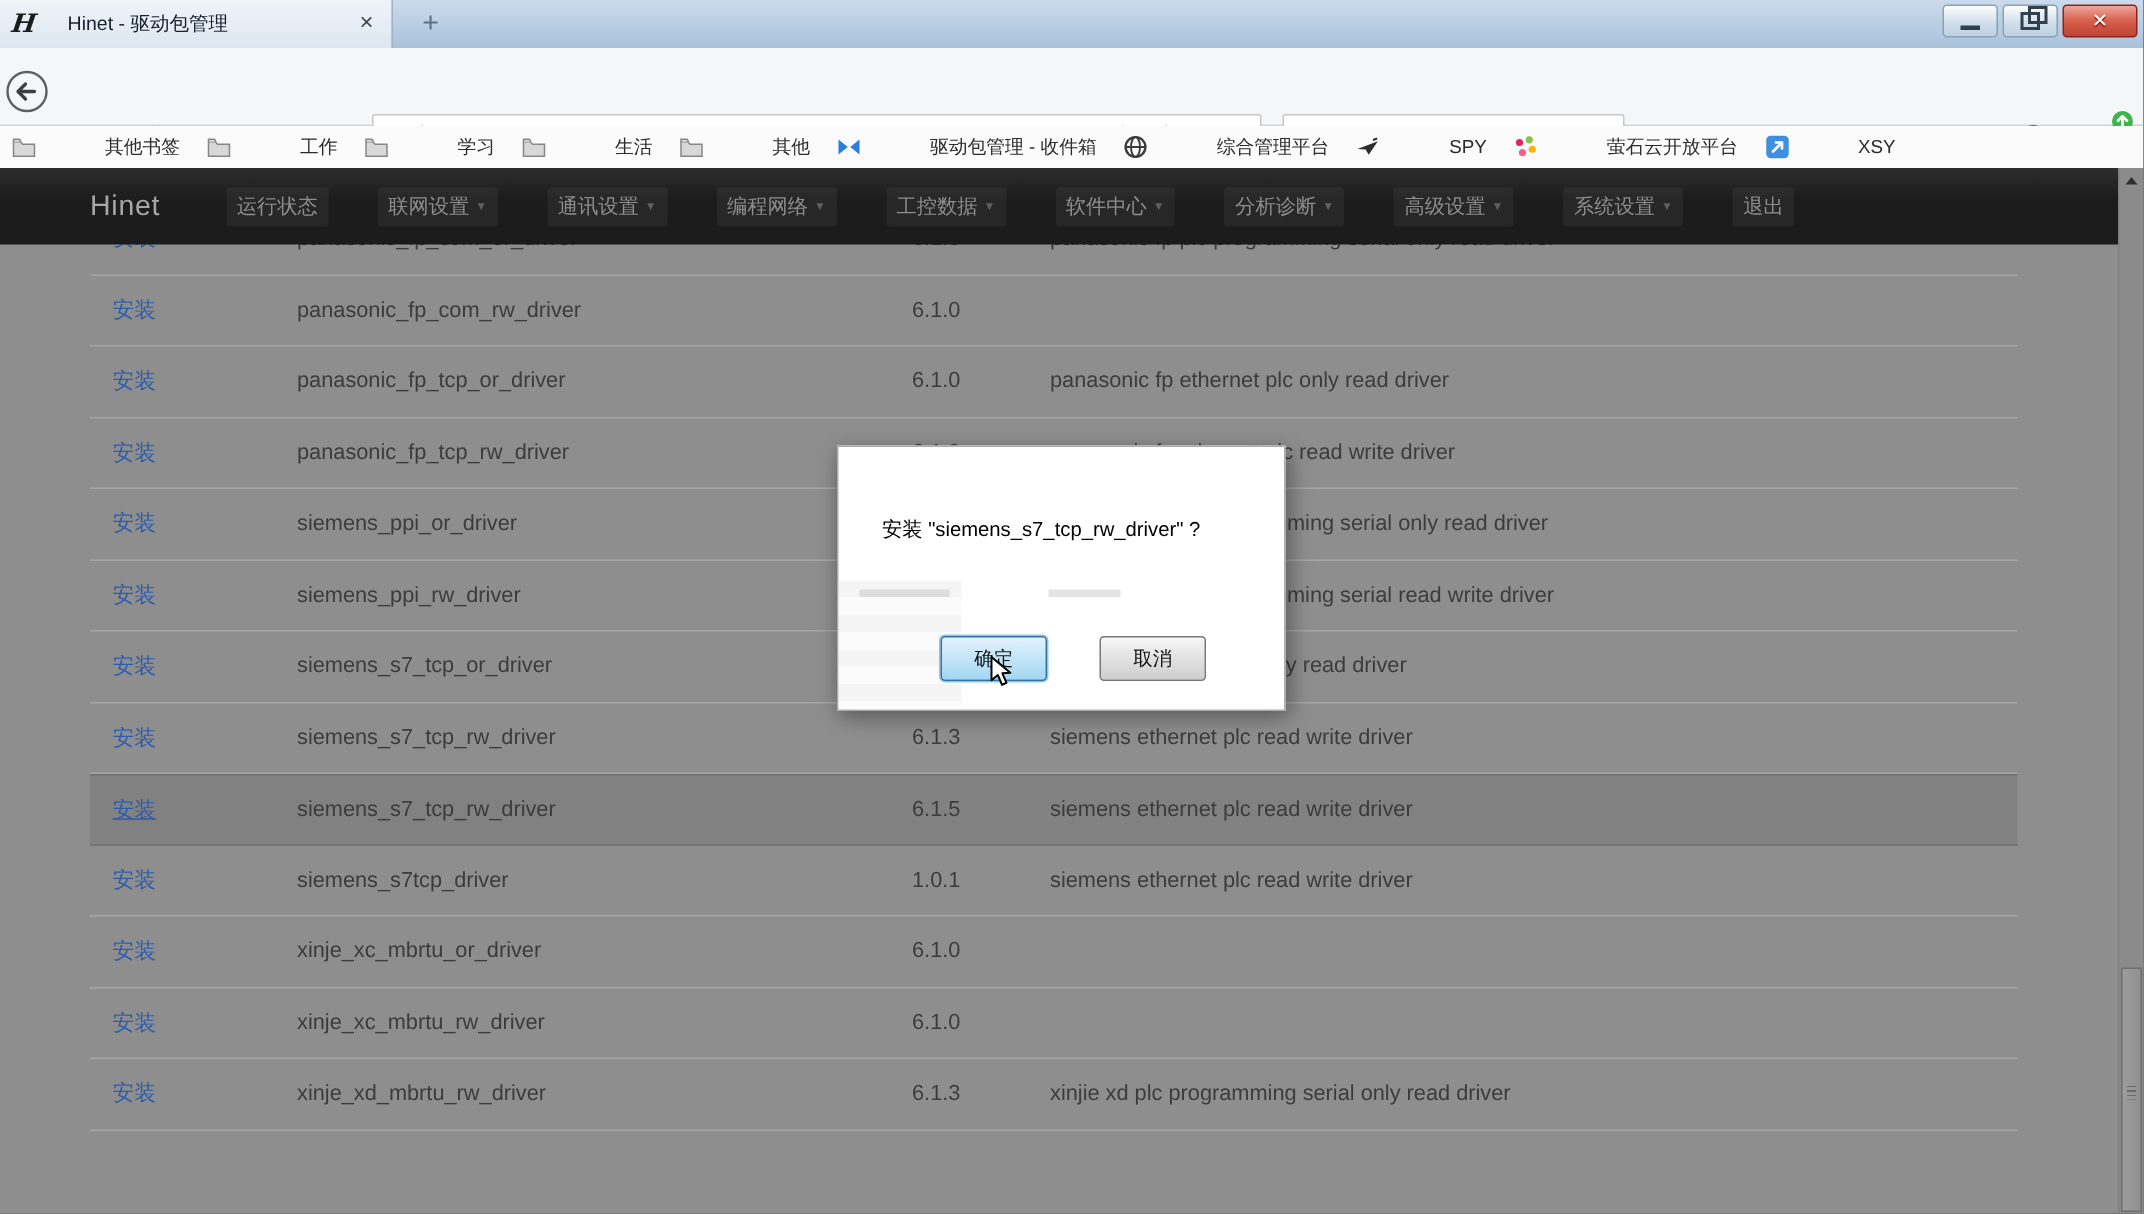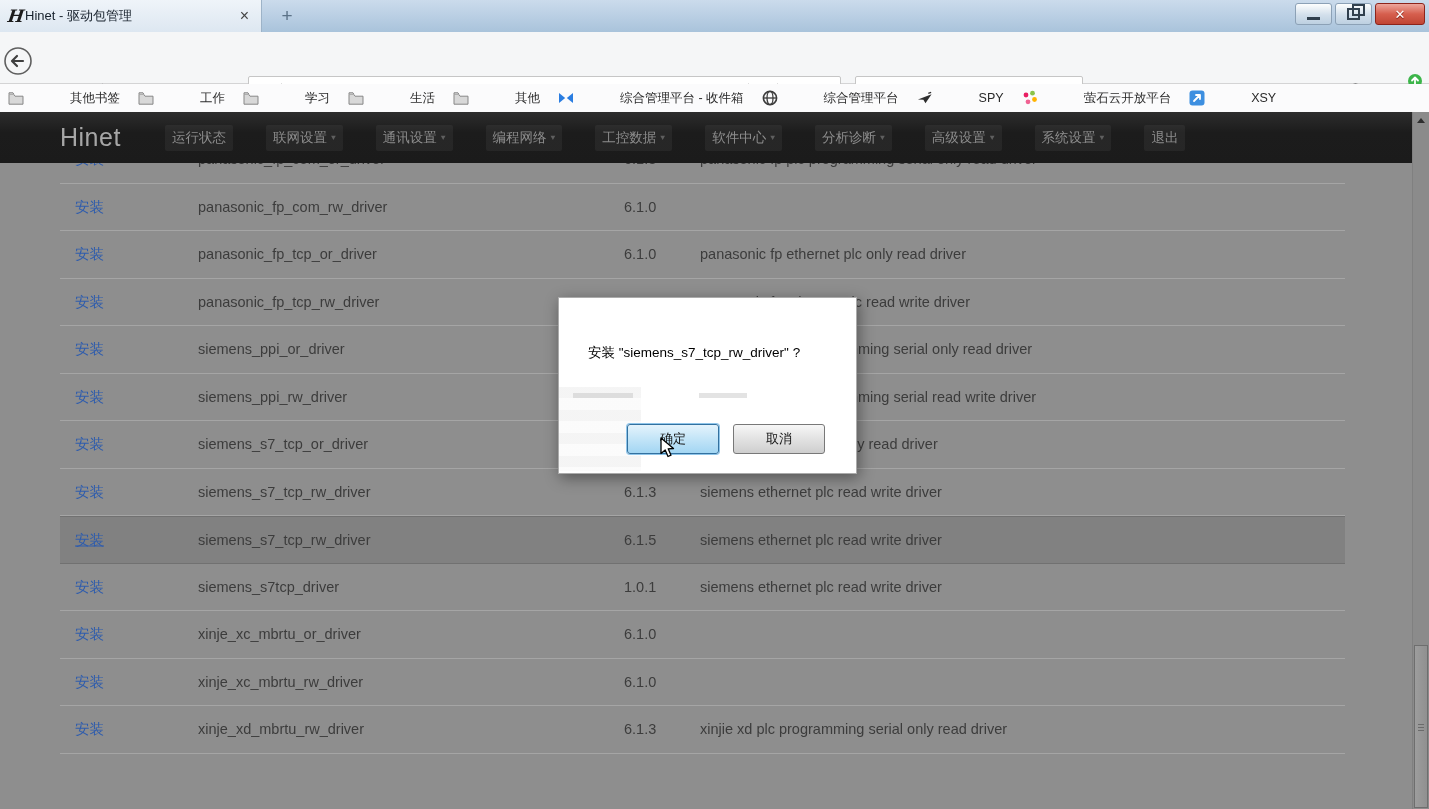--- a/index.html
+++ b/index.html
@@ -6,21 +6,21 @@
   .screen{position:relative;width:1429px;height:809px;overflow:hidden;
     font-family:"Liberation Sans","DejaVu Sans",sans-serif;background:#8e8e8e;}
   
   .titlebar{position:absolute;left:0;top:0;width:100%;height:32px;
     background:linear-gradient(#cbdbec,#a9c3db);}
   .tab{position:absolute;left:0;top:0;width:262px;height:32px;
     background:linear-gradient(#eff4f9,#dde7f1);border-right:1px solid #9db3c8;
     display:flex;align-items:center;box-sizing:border-box;padding:0 8px;}
   .favicon{font-family:"DejaVu Serif","Liberation Serif",serif;font-style:italic;font-weight:bold;
     font-size:17px;color:#1c1c1c;transform:skewX(-8deg);line-height:1;}
-  .tab-title{flex:1;margin-left:1px;font-size:13px;color:#16202b;white-space:nowrap;overflow:hidden;}
+  .tab-title{flex:1;margin-left:21px;font-size:13px;color:#16202b;white-space:nowrap;overflow:hidden;}
   .tab-close{color:#454545;font-size:16px;line-height:1;padding:2px 4px;cursor:default;}
   .newtab{position:absolute;left:272px;top:3px;width:30px;height:26px;color:#5b7288;
     font-size:19px;text-align:center;line-height:26px;}
   .winbtn{position:absolute;top:3px;height:22px;border:1px solid #8ca1b6;border-radius:3px;
     background:linear-gradient(#fdfefe,#d2dfeb 55%,#bdd0e1);box-sizing:border-box;
     display:flex;align-items:center;justify-content:center;}
   .winbtn.min{left:1295px;width:37px;}
   .winbtn.restore{left:1335px;width:37px;}
   .winbtn.close{left:1375px;width:50px;border-color:#8c241b;
     background:linear-gradient(#eda79d,#d65f4e 50%,#c04534);}
@@ -47,41 +47,41 @@
   .badge svg{display:block;}
   
   .bookmarks{position:absolute;left:0;top:84px;width:100%;height:28px;background:#fbfbfc;
     display:flex;align-items:center;padding-left:8px;box-sizing:border-box;}
   .bm{display:flex;align-items:center;margin-right:18px;white-space:nowrap;}
   .bm .ic{width:16px;height:16px;margin-right:5px;display:flex;align-items:center;justify-content:center;}
   .bm .lbl{font-size:12.5px;color:#2b2b2b;margin-left:41px;}
   
   .sitenav{position:absolute;left:0;top:112px;width:1412px;height:51px;z-index:5;
     background:linear-gradient(#2d2d2d,#1c1c1c 40%,#1b1b1b);display:flex;align-items:center;}
-  .brand{margin-left:60px;font-size:25px;color:#a6a6a6;letter-spacing:.5px;}
+  .brand{margin-left:60px;font-size:19px;color:#a6a6a6;letter-spacing:.5px;}
   .menu{display:flex;margin-left:44px;}
   .menu-item{margin-right:33px;font-size:13.5px;color:#8d8d8d;background:rgba(255,255,255,.05);
-    padding:4px 7px;border-radius:2px;white-space:nowrap;font-family:Liberation Mono, monospace;}
+    padding:4px 7px;border-radius:2px;white-space:nowrap;}
   .menu-item .caret{font-size:8px;color:#5f5f5f;margin-left:4px;vertical-align:2px;}
   
   .dtable{position:absolute;left:60px;top:136px;width:1285px;z-index:1;}
   .trow{position:relative;height:47.5px;border-bottom:1px solid #a5a5a5;box-sizing:border-box;
     font-size:14.5px;color:#3c3c3c;}
   .trow.hl{background:#818181;border-top:1px solid #717171;border-bottom-color:#717171;}
   .trow span,.trow a{position:absolute;top:50%;transform:translateY(-50%);white-space:nowrap;}
   .cell-install{left:15px;color:#2e5cad;text-decoration:none;}
   .trow.hl .cell-install{text-decoration:underline;}
   .cell-name{left:138px;}
-  .cell-version{left:564px;text-align:center;}
+  .cell-version{left:548px;text-align:center;}
   .cell-desc{left:640px;}
   
   .dialog{position:absolute;left:558px;top:297px;width:299px;height:177px;background:#fff;
     border:1px solid #ababab;box-shadow:2px 4px 14px rgba(0,0,0,.4);z-index:20;box-sizing:border-box;}
   .dlg-msg{position:absolute;left:29px;top:46px;font-size:13.5px;color:#000;white-space:nowrap;}
-  .dlg-btn{position:absolute;top:126px;width:92px;height:30px;font-size:13px;color:#111;
+  .dlg-btn{position:absolute;top:126px;width:71px;height:30px;font-size:13px;color:#111;
     text-align:center;line-height:28px;border-radius:3px;box-sizing:border-box;}
   .dlg-ok{left:68px;border:1px solid #33719f;box-shadow:0 0 0 1px #8fc5ea;
     background:linear-gradient(#e4f3fc,#c6e6f8 45%,#a3d6f3);}
   .dlg-cancel{left:174px;border:1px solid #787878;
     background:linear-gradient(#f7f7f7,#e4e4e4 45%,#cecece);}
   .ghost{position:absolute;pointer-events:none;}
   .ghost.g1{left:0;bottom:2px;width:82px;height:84px;opacity:.55;
     background:repeating-linear-gradient(180deg,#ececec 0 11px,#f8f8f8 11px 23px);}
   .ghost.g2{left:14px;top:95px;width:60px;height:5px;background:#d7d7d7;opacity:.8;}
   .ghost.g3{left:140px;top:95px;width:48px;height:5px;background:#dcdcdc;opacity:.8;}
@@ -274,21 +274,21 @@
         </span>
         <span class="lbl">其他</span>
       </div>
       <div class="bm">
         <span class="ic">
           <svg width="16" height="14" viewBox="0 0 16 14">
             <path d="M1 2 L7.2 7 L1 12 Z" fill="#2a7de1"></path>
             <path d="M15 2 L8.8 7 L15 12 Z" fill="#2a7de1"></path>
           </svg>
         </span>
-        <span class="lbl">综合管理平台 - 收件箱</span>
+        <span class="lbl">驱动包管理 - 收件箱</span>
       </div>
       <div class="bm">
         <span class="ic">
           <svg width="16" height="16" viewBox="0 0 16 16">
             <circle cx="8" cy="8" r="6.6" fill="none" stroke="#3c3c3c" stroke-width="1.6"></circle>
             <line x1="1.4" y1="8" x2="14.6" y2="8" stroke="#3c3c3c" stroke-width="1.3"></line>
             <ellipse cx="8" cy="8" rx="3" ry="6.6" fill="none" stroke="#3c3c3c" stroke-width="1.3"></ellipse>
           </svg>
         </span>
         <span class="lbl">综合管理平台</span>

